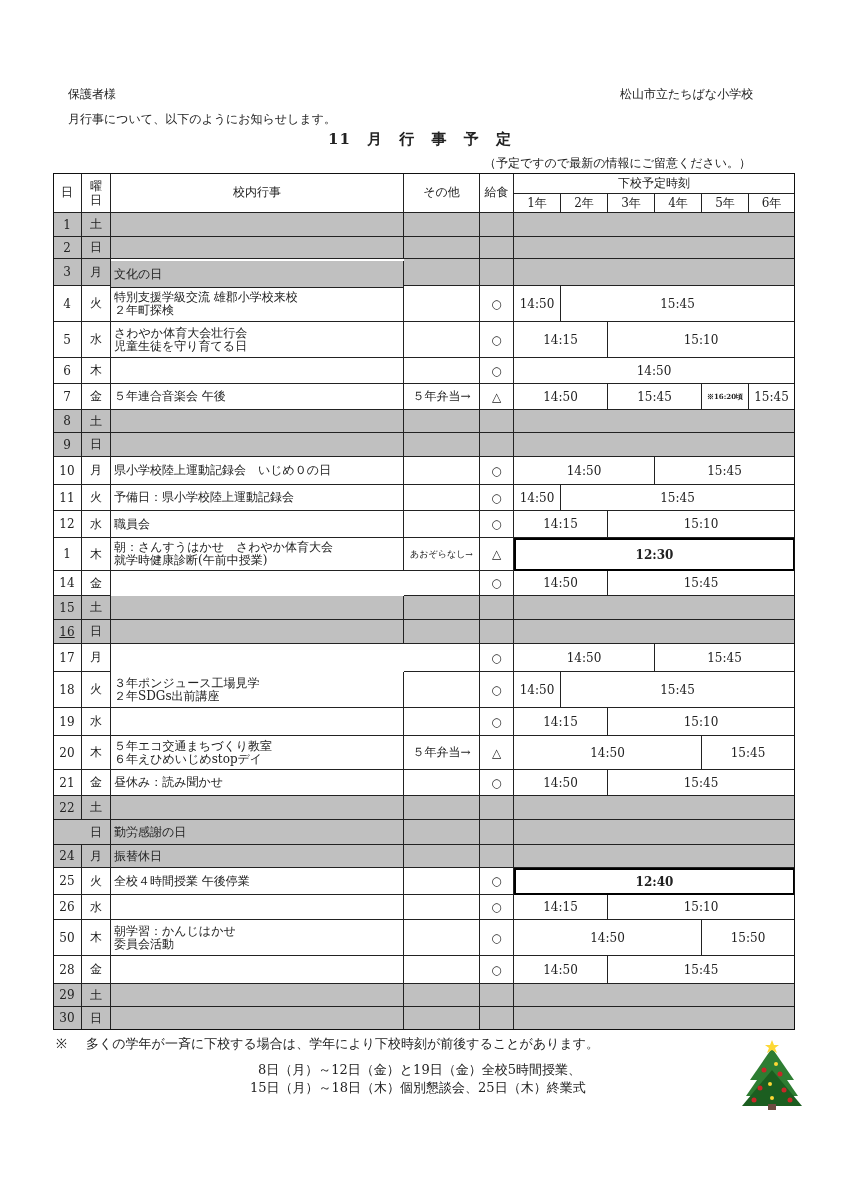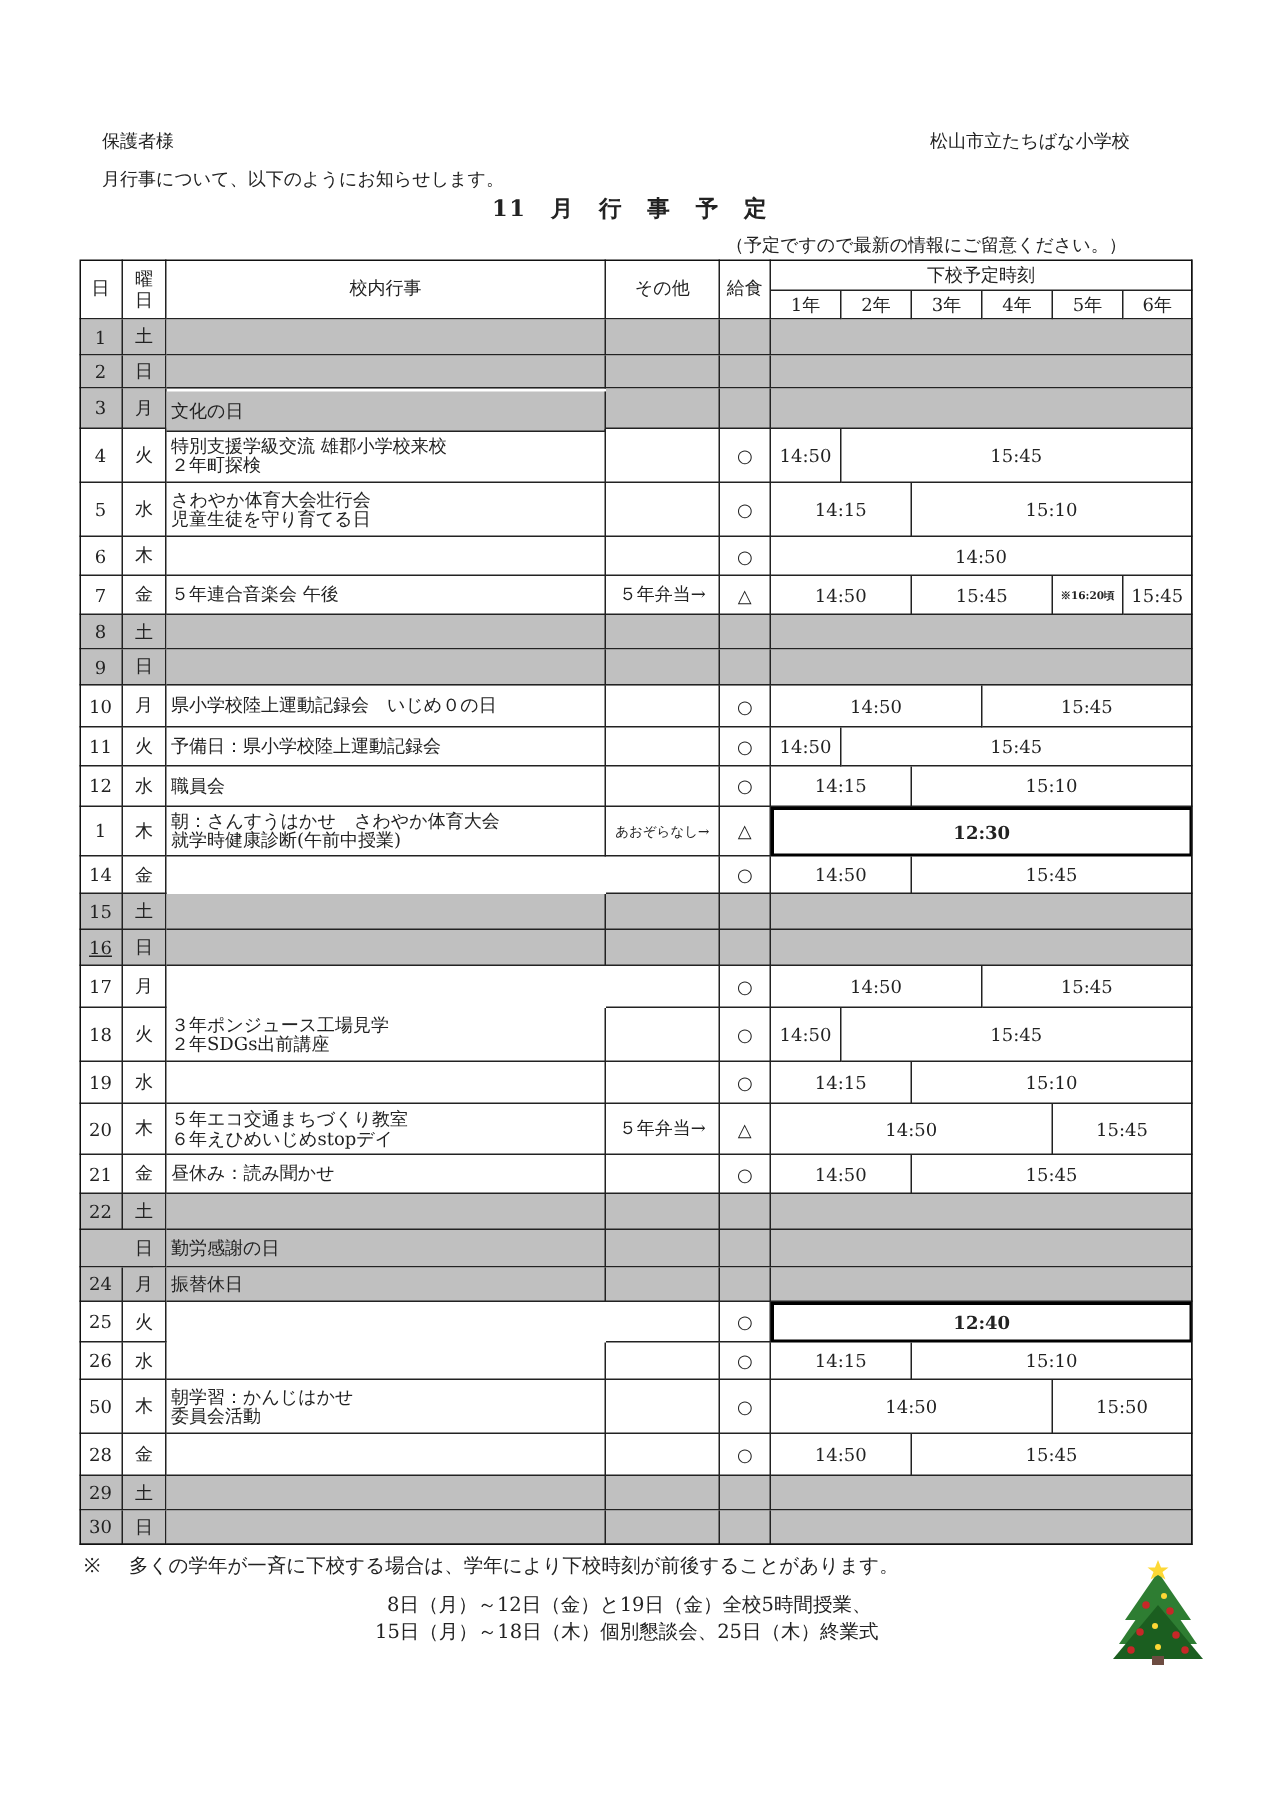--- a/index.html
+++ b/index.html
@@ -236,20 +236,23 @@
     <div class="cell gray" style="left: 0px; top: 672px; width: 29px; height: 23px;">24</div>
     <div class="cell gray" style="left: 29px; top: 672px; width: 29px; height: 23px;">月</div>
     <div class="cell gray left" style="left: 58px; top: 672px; width: 293px; height: 23px; flex-direction: column; align-items: flex-start; justify-content: center;">
       <span class="ml">振替休日</span>
     </div>
     <div class="cell gray" style="left: 351px; top: 672px; width: 76px; height: 23px;"></div>
     <div class="cell gray" style="left: 427px; top: 672px; width: 34px; height: 23px;"></div>
     <div class="cell gray" style="left: 461px; top: 672px; width: 281px; height: 23px;"></div>
     <div class="cell " style="left: 0px; top: 695px; width: 29px; height: 27px;">25</div>
     <div class="cell " style="left: 29px; top: 695px; width: 29px; height: 27px;">火</div>
+    <div class="cell  left" style="left: 58px; top: 695px; width: 293px; height: 27px; flex-direction: column; align-items: flex-start; justify-content: center;">
+      <span class="ml">全校４時間授業 午後停業</span>
+    </div>
     <div class="cell " style="left: 351px; top: 695px; width: 76px; height: 27px;"></div>
     <div class="cell " style="left: 427px; top: 695px; width: 34px; height: 27px;">○</div>
     <div class="cell  bold thick" style="left: 461px; top: 695px; width: 281px; height: 27px;">12:40</div>
     <div class="cell " style="left: 0px; top: 722px; width: 29px; height: 25px;">26</div>
     <div class="cell " style="left: 29px; top: 722px; width: 29px; height: 25px;">水</div>
     <div class="cell  left" style="left: 58px; top: 722px; width: 293px; height: 25px; flex-direction: column; align-items: flex-start; justify-content: center;"></div>
     <div class="cell " style="left: 351px; top: 722px; width: 76px; height: 25px;"></div>
     <div class="cell " style="left: 427px; top: 722px; width: 34px; height: 25px;">○</div>
     <div class="cell " style="left: 461px; top: 722px; width: 94px; height: 25px;">14:15</div>
     <div class="cell " style="left: 555px; top: 722px; width: 187px; height: 25px;">15:10</div>

